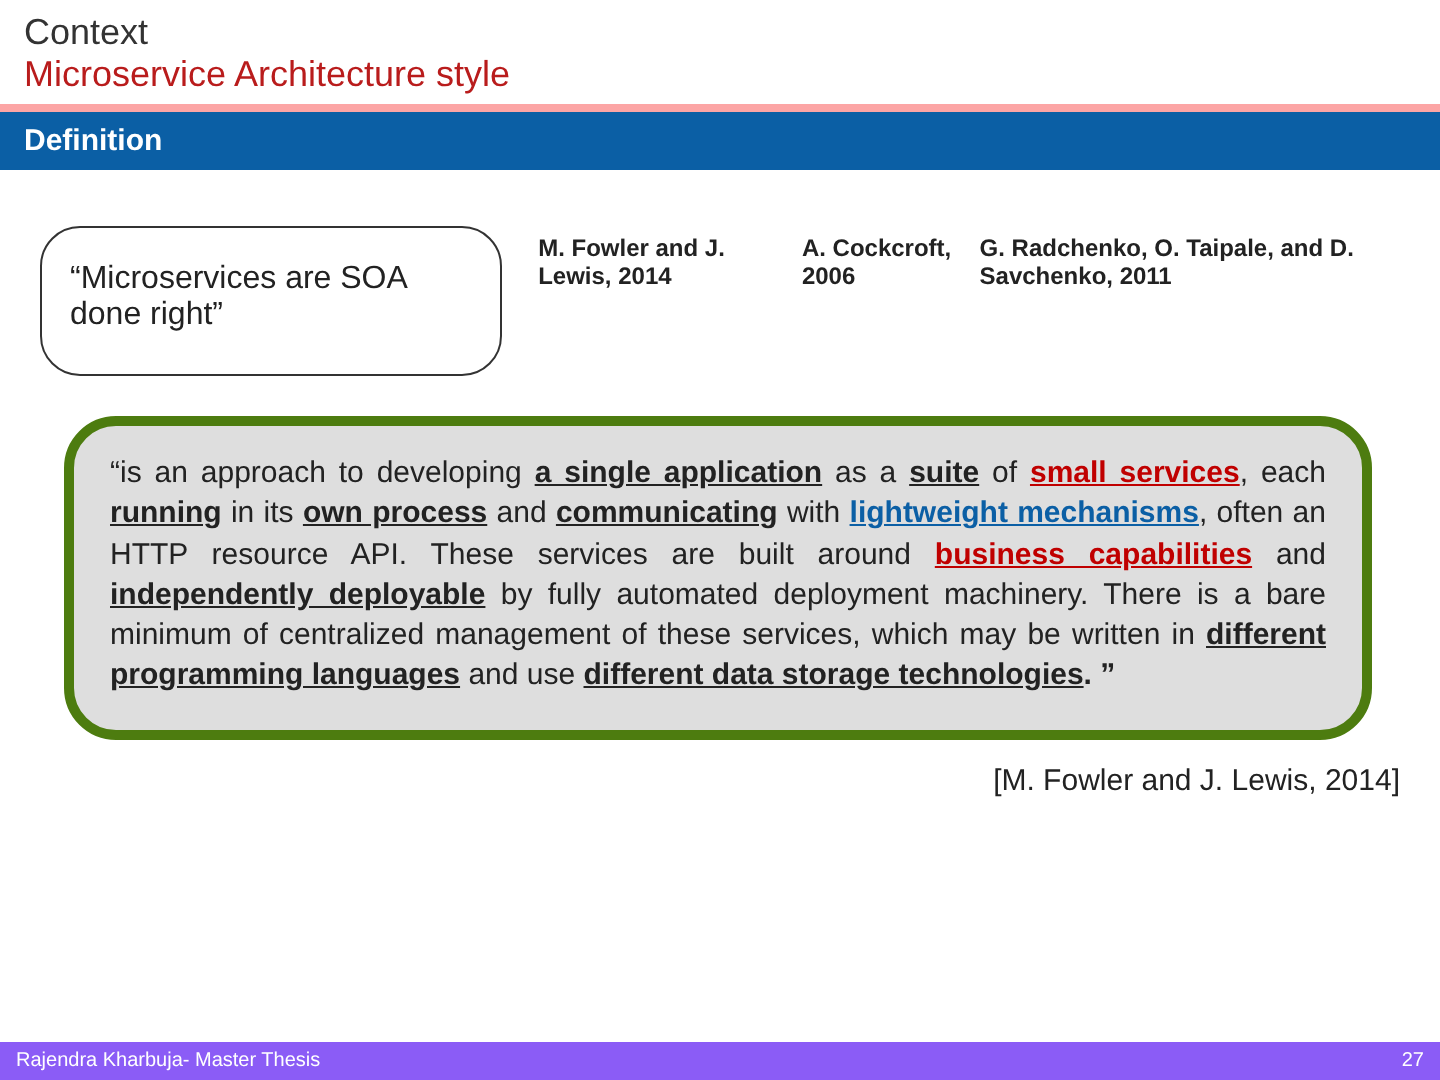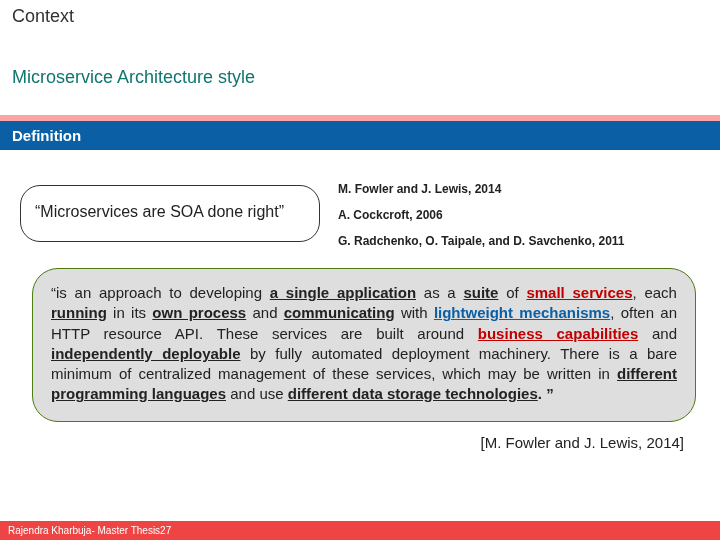--- a/index.html
+++ b/index.html
@@ -1,35 +1,35 @@
 <!DOCTYPE html>
 <html><head>
 <meta charset="utf-8">
 <style>
   * { margin: 0; padding: 0; box-sizing: border-box; }
   body { width: 720px; height: 540px; font-family: Arial, Helvetica, sans-serif; background: #fff; position: relative; }
   .header { padding: 6px 12px 4px 12px; display: flex; justify-content: space-between; align-items: flex-start; }
-  .header-text { display: flex; flex-direction: column; gap: 12px; }
+  .header-text { display: flex; flex-direction: column; }
   .header-line1 { font-size: 18px; color: #333; }
-  .header-line2 { font-size: 18px; color: #0f766e; margin-top: 28px; }
+  .header-line2 { font-size: 18px; color: #b91c1c; }
   .logo { display: flex; align-items: center; padding-top: 4px; }
   .logo-text { font-size: 22px; letter-spacing: 1px; color: #444; font-weight: 300; }
   .logo-squares { display: inline-flex; gap: 1px; margin-left: 2px; }
   .logo-sq { width: 6px; height: 6px; background: #555; display: inline-block; }
-  .def-bar { background: #0b5fa5; color: #fff; font-weight: bold; font-size: 15px; padding: 6px 12px; border-top: 6px solid #fca5a5; margin-top: 23px; }
+  .def-bar { background: #0b5fa5; color: #fff; font-weight: bold; font-size: 15px; padding: 6px 12px; border-top: 4px solid #fca5a5; }
   .quote-row { display: flex; padding: 28px 20px 10px 20px; gap: 18px; }
   .quote-box { border: 1px solid #333; border-radius: 20px; padding: 17px 14px 20px 14px; font-size: 16px; color: #222; align-self: center; width: 300px; text-align: left; }
-  .refs { display: flex; flex-direction: column; gap: 12px; font-size: 12px; font-weight: bold; color: #222; padding-top: 4px; }
-  .big-quote { margin: 10px 24px 0 32px; border: 1px solid #4d7c0f; border-radius: 26px; background: #dedede; padding: 14px 18px 16px 18px; font-size: 15px; line-height: 1.35; color: #222; text-align: justify; }
+  .refs { display: flex; flex-direction: row; gap: 12px; font-size: 12px; font-weight: bold; color: #222; padding-top: 4px; }
+  .big-quote { margin: 10px 34px 0 32px; border: 5px solid #4d7c0f; border-radius: 26px; background: #dedede; padding: 14px 18px 16px 18px; font-size: 15px; line-height: 1.35; color: #222; text-align: justify; }
   .big-quote .b { font-weight: bold; }
   .big-quote .ub { font-weight: bold; text-decoration: underline; }
   .big-quote .red { color: #c00000; font-weight: bold; text-decoration: underline; }
   .big-quote .blue { color: #0b5fa5; font-weight: bold; text-decoration: underline; }
-  .attribution { text-align: right; font-size: 15px; color: #222; margin: 12px 36px 0 0; }
-  .footer { position: absolute; bottom: 0; left: 0; right: 0; background: #ef4444; color: #fff; display: flex; align-items: center; padding: 4px 8px; font-size: 10px; margin-top: 10px; }
+  .attribution { text-align: right; font-size: 15px; color: #222; margin: 12px 20px 0 0; }
+  .footer { position: absolute; bottom: 0; left: 0; right: 0; background: #8b5cf6; color: #fff; display: flex; justify-content: space-between; align-items: center; padding: 4px 8px; font-size: 10px; margin-top: 10px; }
   .page-num { font-size: 10px; }
 </style>
 </head>
 <body>
 
 <div class="header">
   <div class="header-text">
     <span class="header-line1">Context</span>
     <span class="header-line2">Microservice Architecture style</span>
   </div>

